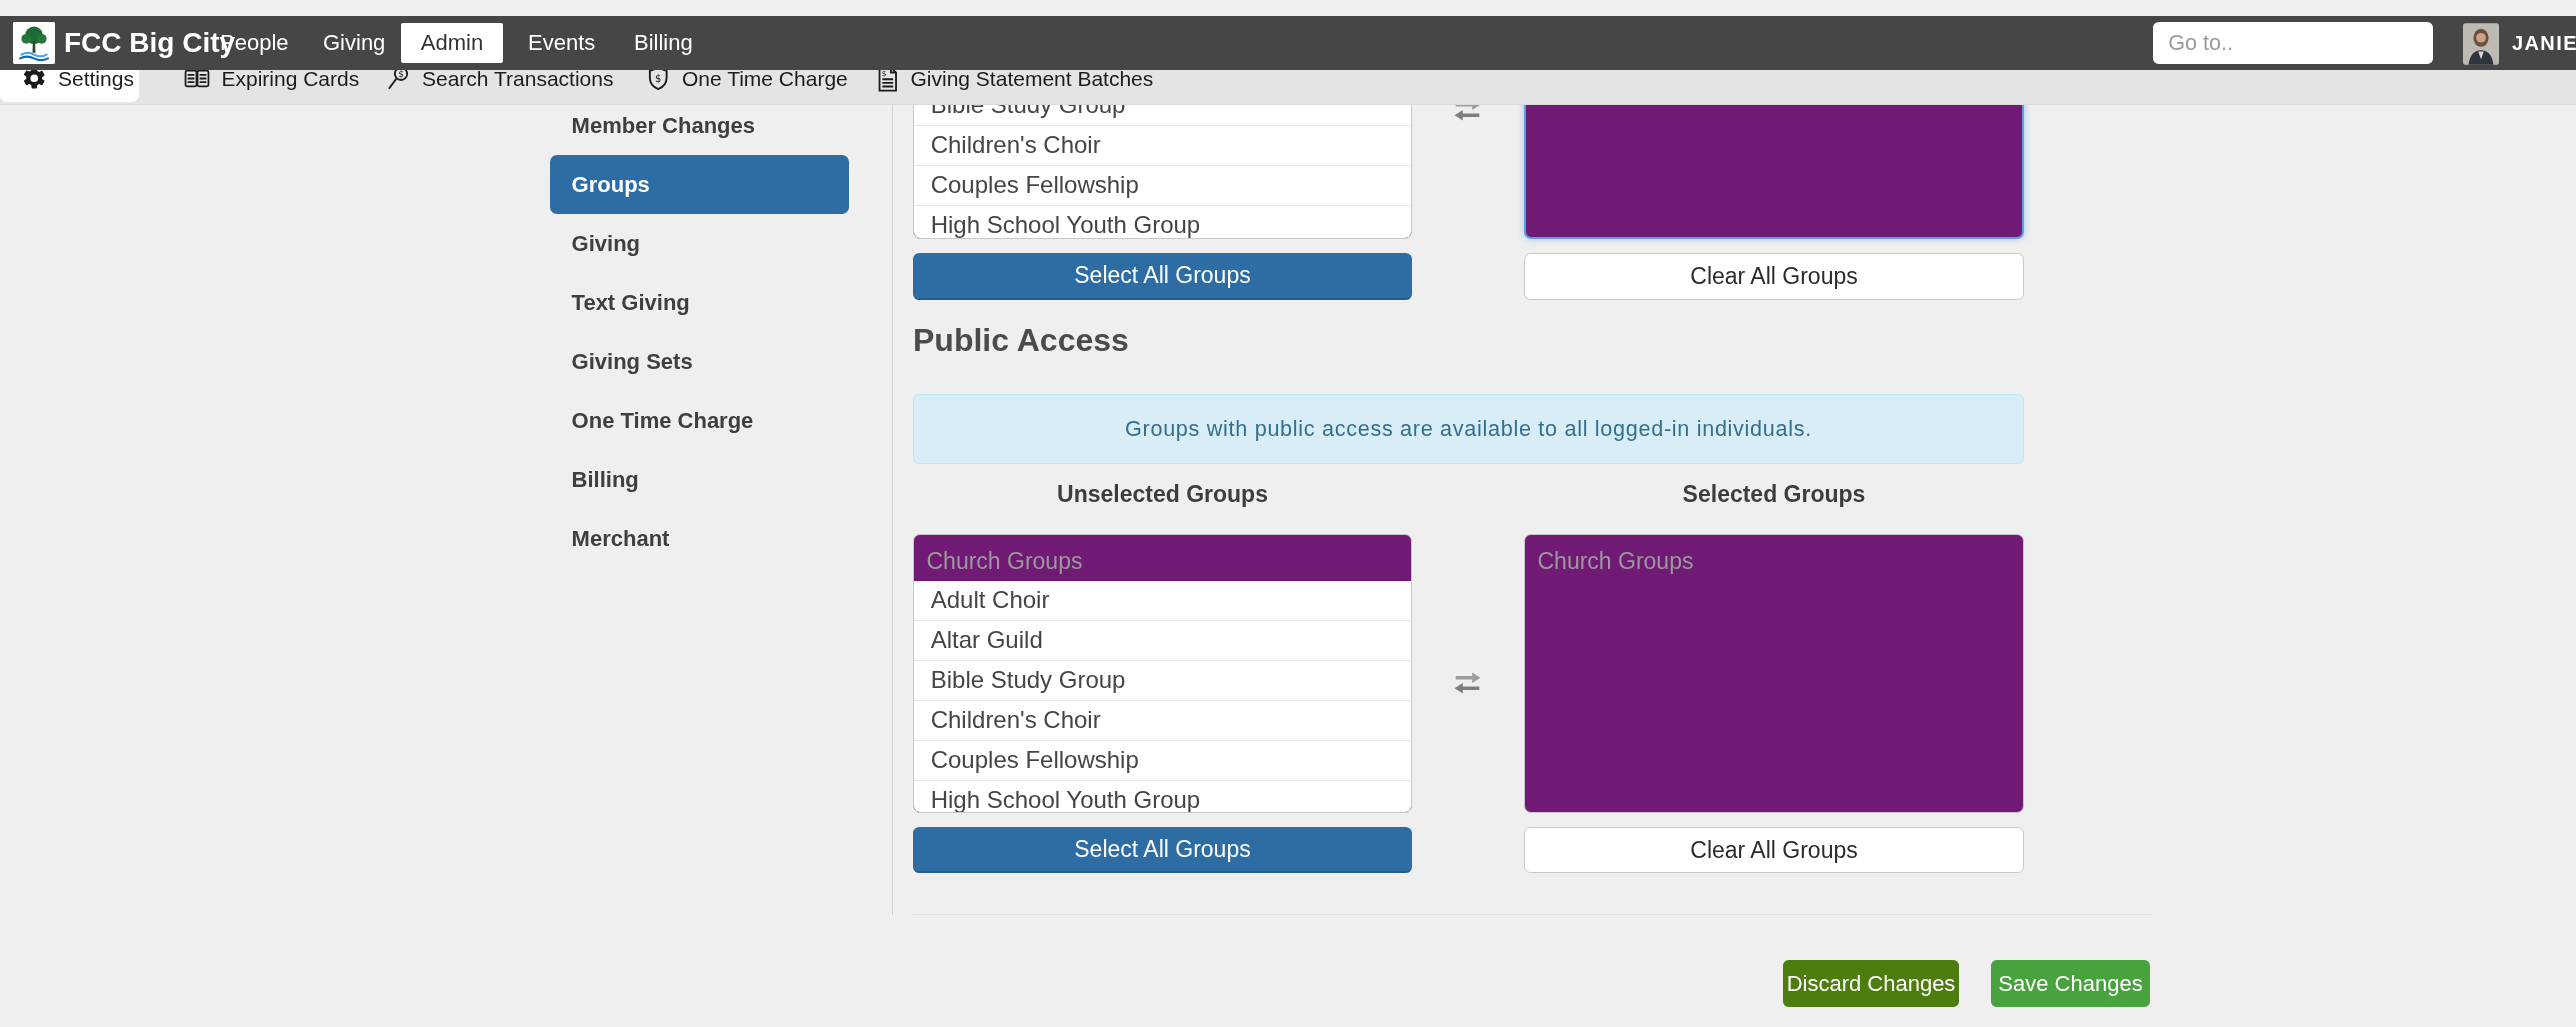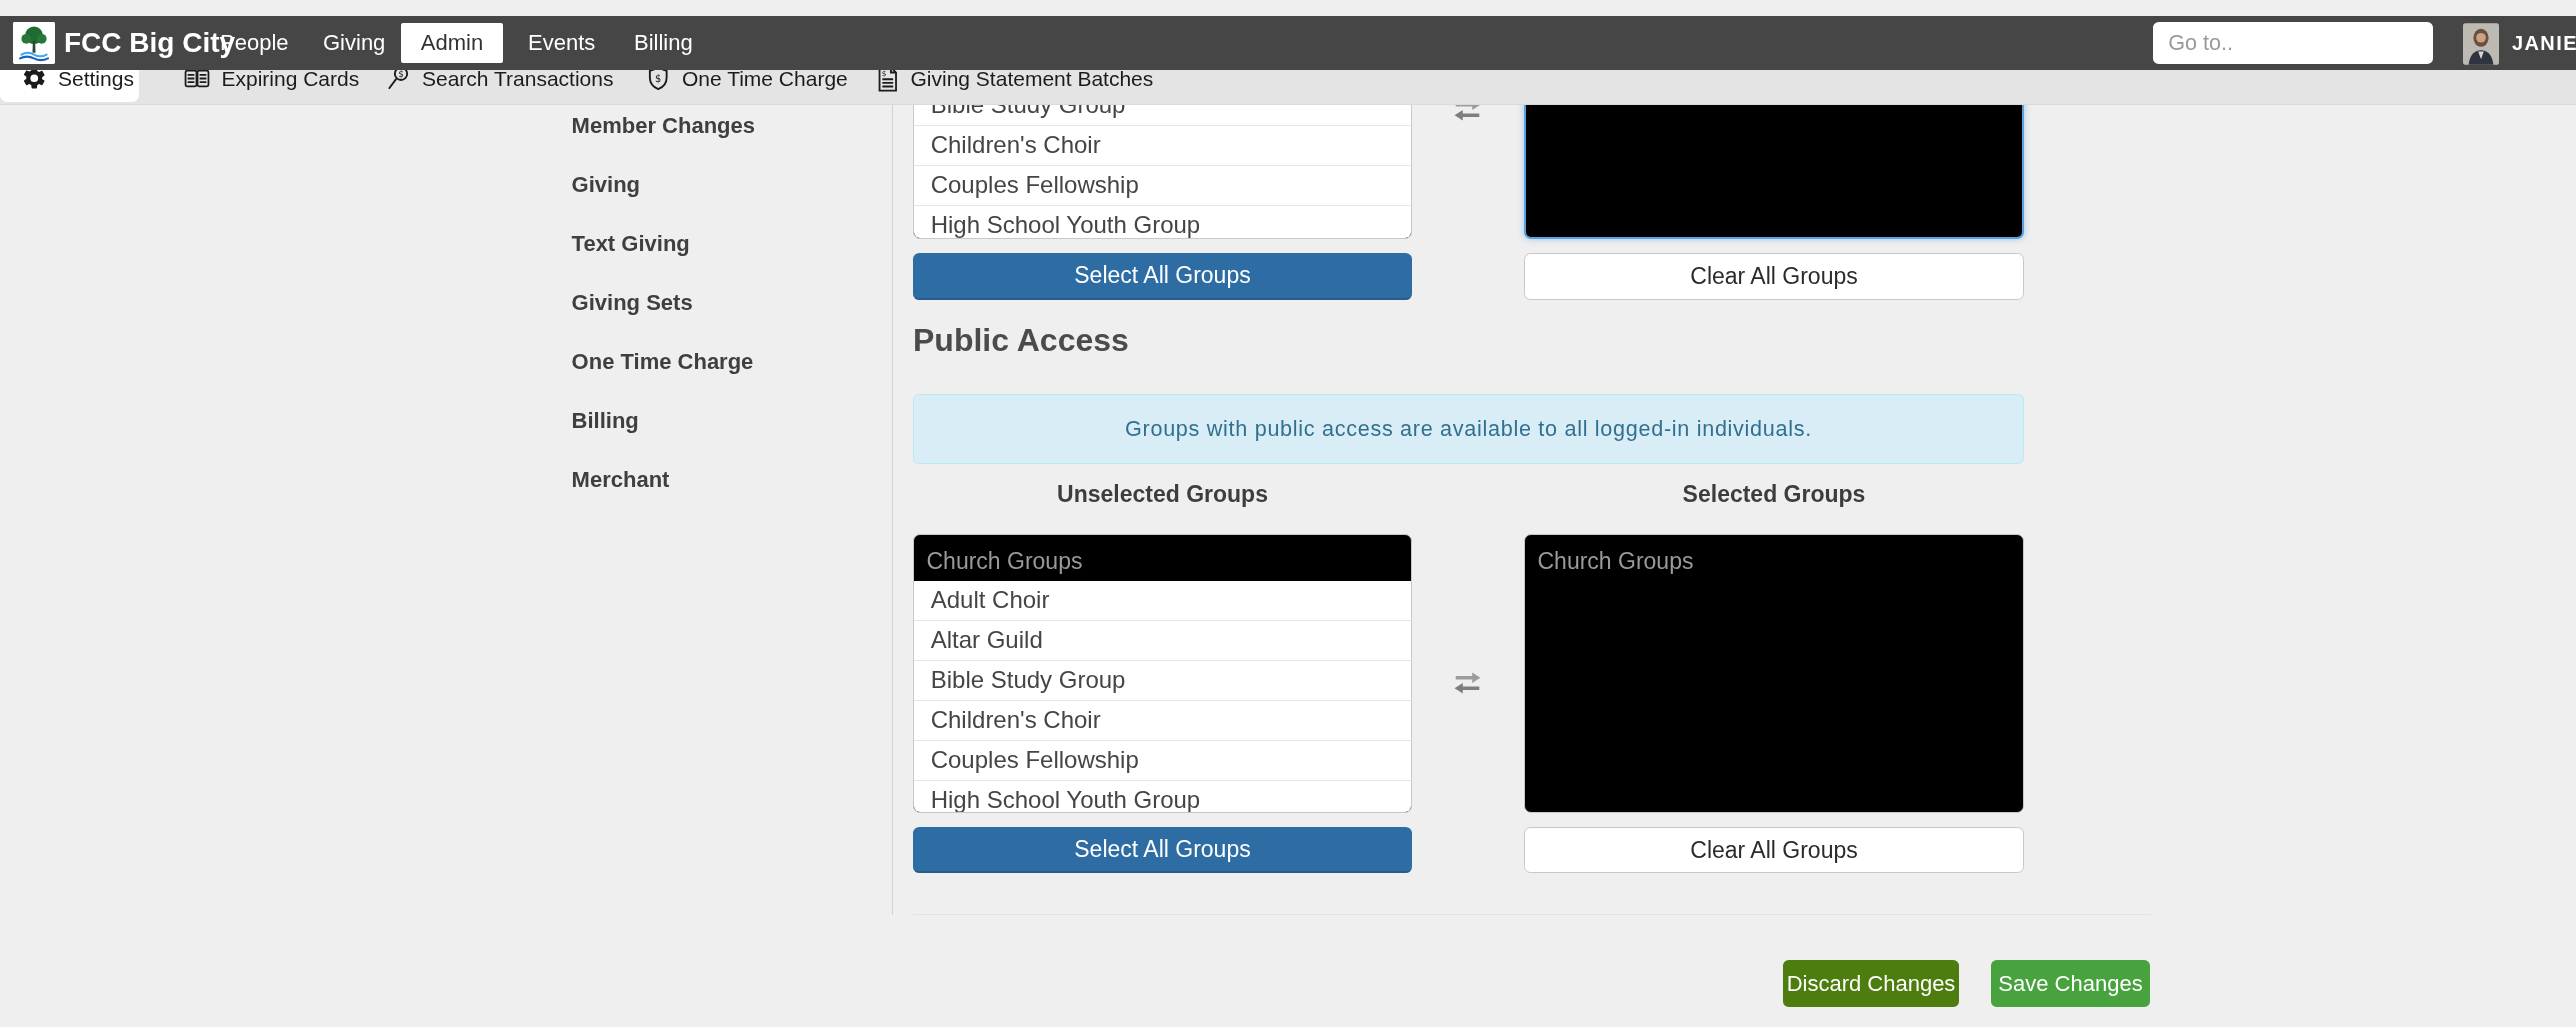--- a/index.html
+++ b/index.html
@@ -35,21 +35,21 @@
   .tool-item { position:absolute; top:0; height:49px; display:flex; align-items:center; gap:10.5px; font-size:21px; color:#1c1c1c; cursor:pointer; }
   .tool-item svg { display:block; }
 
   
   .sidebar { position:absolute; left:550px; top:96px; width:299px; z-index:1; }
   .side-item { height:59px; display:flex; align-items:center; padding-left:21.6px; font-size:22px; font-weight:600; color:#3f3f3f; cursor:pointer; border-radius:7px; }
   .side-item.active { background:#2e6da4; color:#fff; }
   .v-divider { position:absolute; left:892px; top:105px; width:1.4px; height:810px; background:#d2d2d2; }
 
   
-  .glist { position:absolute; background:#000000; border:1.4px solid #c8c8c8; border-radius:7px; overflow:hidden; padding-top:5.6px; z-index:1; }
+  .glist { position:absolute; background:#701a75; border:1.4px solid #c8c8c8; border-radius:7px; overflow:hidden; padding-top:5.6px; z-index:1; }
   .glist.focused { border:2.1px solid #59a1e0; box-shadow:0 0 7px rgba(89,161,224,.55); }
   .glist-header { height:40px; line-height:40px; padding-left:12.5px; font-size:23px; color:#9a9a9a; }
   .glist-items { list-style:none; }
   .glist-items li { height:40px; line-height:38px; padding-left:16.7px; font-size:24px; color:#454545; border-bottom:1.4px solid #e6e6e6; cursor:pointer; background:#fff; }
 
   .btn { position:absolute; display:flex; align-items:center; justify-content:center; font-size:23px; border-radius:6.3px; cursor:pointer; z-index:1; }
   .btn-primary { background:#2e6da4; color:#fff; border-bottom:2.1px solid #275d8c; }
   .btn-plain { background:#fff; color:#2b2b2b; border:1.4px solid #c8c8c8; }
 
   .swap { position:absolute; z-index:1; }
@@ -128,20 +128,21 @@
   <div class="btn btn-primary" style="left:913px; top:827px; width:499px; height:46px;">Select All Groups</div>
   <div class="btn btn-plain" style="left:1524px; top:827px; width:500px; height:46px;">Clear All Groups</div>
 
   <div class="h-rule"></div>
 
   <div class="footer-btn discard">Discard Changes</div>
   <div class="footer-btn save">Save Changes</div>
 
   <div class="sidebar">
     <div class="side-item">Member Changes</div>
+    <div class="side-item active">Groups</div>
     <div class="side-item">Giving</div>
     <div class="side-item">Text Giving</div>
     <div class="side-item">Giving Sets</div>
     <div class="side-item">One Time Charge</div>
     <div class="side-item">Billing</div>
     <div class="side-item">Merchant</div>
   </div>
   <div class="v-divider"></div>
 
   <div class="toolbar">

